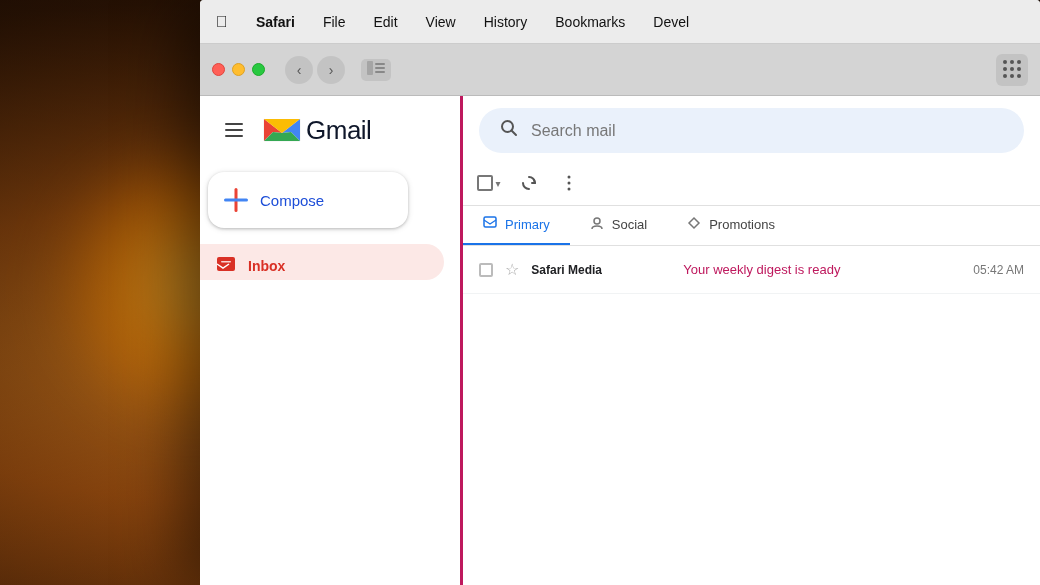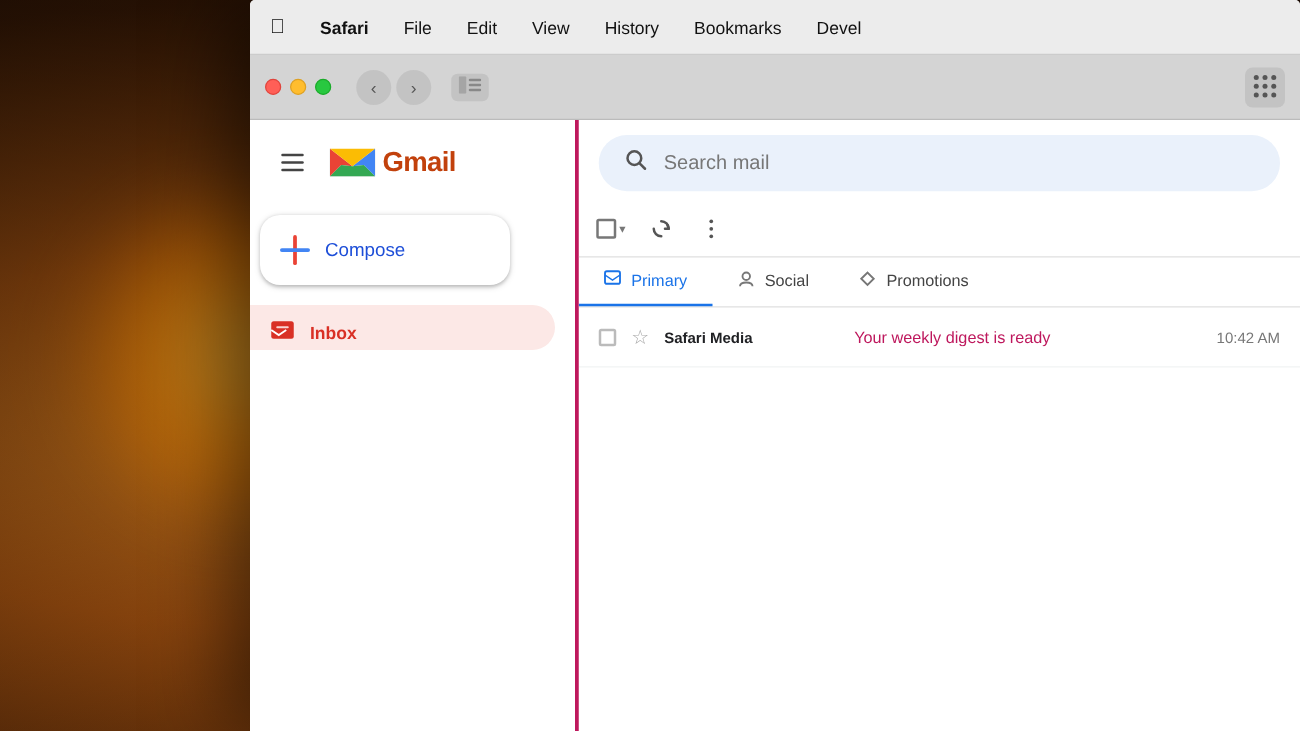--- a/index.html
+++ b/index.html
@@ -222,23 +222,23 @@
     }
 
     
     .gmail-logo {
       display: flex;
       align-items: center;
       gap: 4px;
     }
 
     .gmail-wordmark {
-      font-size: 22px;
-      color: #c2410c;
-      font-weight: 700;
+      font-size: 26px;
+      color: #0f172a;
+      font-weight: 400;
       letter-spacing: -0.5px;
     }
 
     
     .compose-btn {
       display: flex;
       align-items: center;
       gap: 12px;
       margin: 4px 16px 16px 8px;
       padding: 16px 20px 16px 16px;
@@ -662,19 +662,19 @@
       </div>
 
       <div class="mail-list">
         <div class="mail-row">
           <div class="checkbox-square" style="width:14px;height:14px;border:2px solid #bbb;border-radius:2px;flex-shrink:0;"></div>
           <span class="mail-star">☆</span>
           <div class="mail-sender">
             <span class="picup-media">Safari Media</span>
           </div>
           <div class="mail-subject">Your weekly digest is ready</div>
-          <div class="mail-time">10:42 AM</div>
+          <div class="mail-time">05:42 AM</div>
         </div>
       </div>
 
     </div>
   </div>
 </div>
 
 </body></html>

